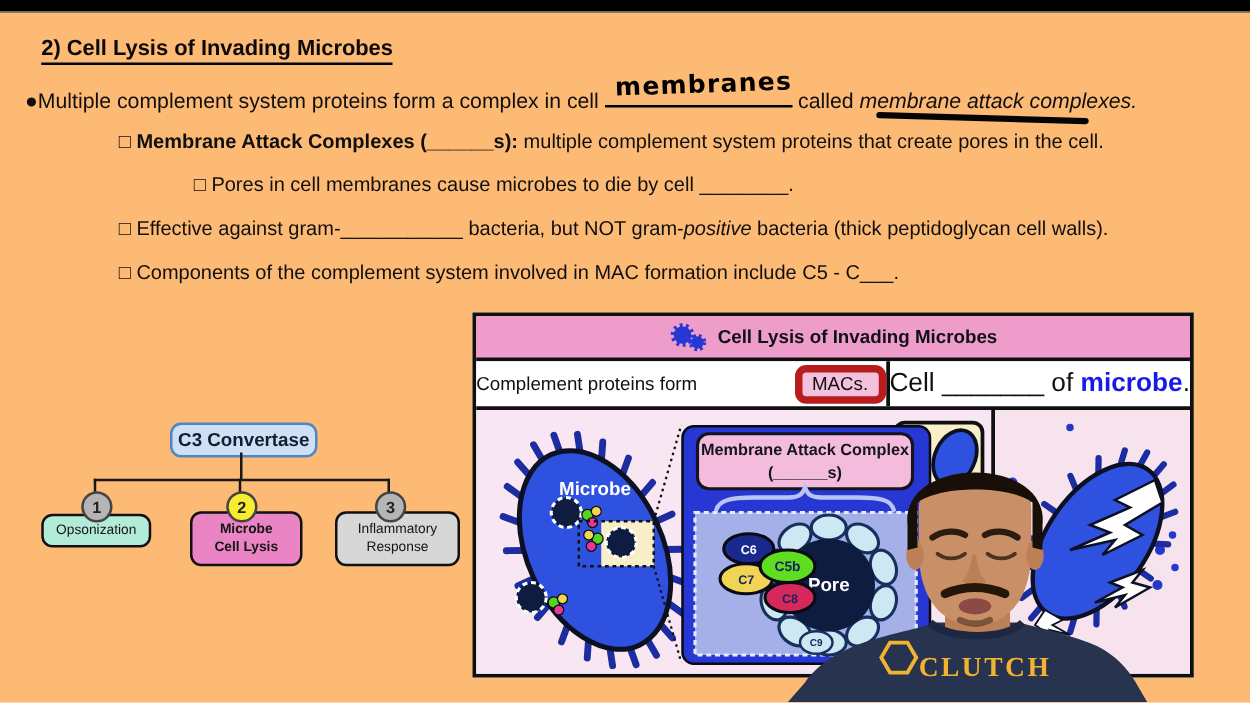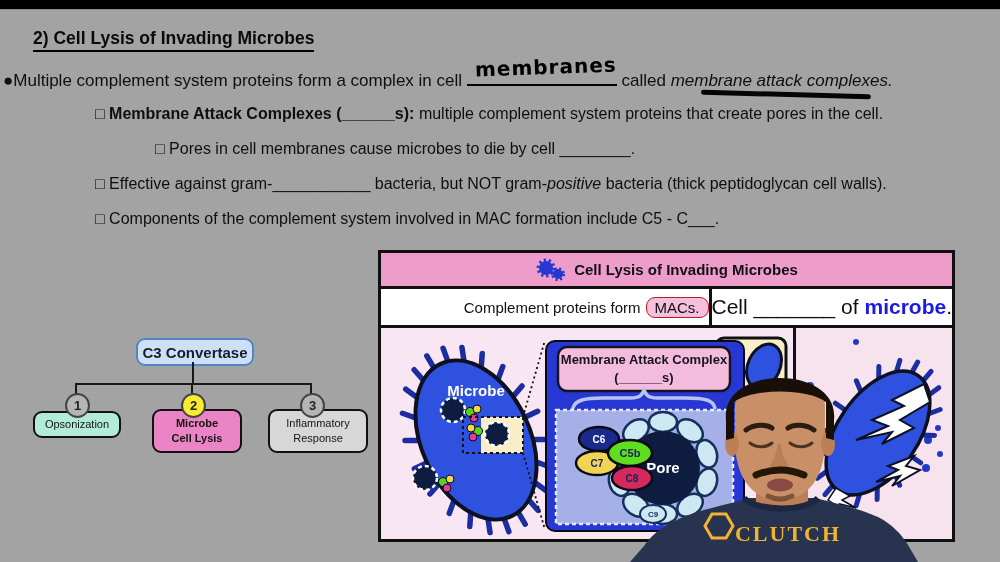--- a/index.html
+++ b/index.html
@@ -1,24 +1,24 @@
 <!DOCTYPE html>
 <html><head>
 <meta charset="utf-8">
 <style>
   html,body{margin:0;padding:0;}
   body{font-family:"Liberation Sans",sans-serif;background:#fff;}
-  .stage{position:relative;width:1000px;height:562px;background:#a3a3a3;overflow:hidden;}
+  .stage{position:relative;width:1000px;height:562px;background:#fdba74;overflow:hidden;}
   .bar-top{position:absolute;left:0;top:0;width:1000px;height:9px;background:#000;border-bottom:1px solid #8f8f8f;}
   .t{white-space:pre;}
   .em{font-style:italic;}
   .b{font-weight:bold;}
   .title{position:absolute;left:33px;top:28px;font-weight:bold;font-size:17.5px;color:#0a0a0a;border-bottom:2.5px solid #000;padding-bottom:1px;white-space:nowrap;}
   .line{position:absolute;white-space:nowrap;font-size:16px;color:#0f0f0f;line-height:20px;}
-  .b1{left:3px;top:67px;font-size:17px;}
+  .b1{left:20px;top:67px;font-size:17px;}
   .s1{left:95px;top:104px;}
   .s2{left:155px;top:139px;}
   .s3{left:95px;top:174px;}
   .s4{left:95px;top:209px;}
   .blank1{display:inline-block;width:150px;height:17px;border-bottom:2.5px solid #000;position:relative;vertical-align:baseline;}
   .hand{position:absolute;left:8px;top:-10px;font-family:"DejaVu Sans",sans-serif;font-weight:bold;font-size:20px;letter-spacing:1px;transform:rotate(-2deg);white-space:nowrap;color:#000;}
   .swoosh{position:absolute;left:701px;top:92px;width:170px;height:4.5px;background:#050505;border-radius:3px;transform:rotate(1.6deg);}
 
   
   .tree{position:absolute;left:20px;top:335px;width:370px;height:125px;}
@@ -31,23 +31,23 @@
   .nbox{position:absolute;border:2.5px solid #111;border-radius:9px;font-size:11px;line-height:15px;color:#141414;display:flex;flex-direction:column;align-items:center;justify-content:center;text-align:center;z-index:1;}
   .n1{left:13px;top:76px;width:84px;height:23px;background:#b2ebd8;}
   .n2{left:132px;top:74px;width:86px;height:40px;background:#eb84c4;font-weight:bold;}
   .n3{left:248px;top:74px;width:96px;height:40px;background:#d7d7d7;}
 
   
   .fig{position:absolute;left:378px;top:250px;width:577px;height:292px;border:3px solid #101010;box-sizing:border-box;background:#f8e7f2;}
   .fig-head{height:33px;background:#ee9cc9;border-bottom:3px solid #101010;display:flex;align-items:center;justify-content:center;gap:7px;}
   .fig-title{font-weight:bold;font-size:15px;color:#101018;}
   .fig-cap{height:36px;background:#ffffff;border-bottom:3px solid #101010;display:flex;}
-  .cap-l{width:412px;border-right:3px solid #101010;display:flex;align-items:center;justify-content:flex-end;font-size:15px;color:#101010;box-sizing:border-box;}
+  .cap-l{width:412px;border-right:3px solid #101010;display:flex;align-items:center;justify-content:space-between;font-size:15px;color:#101010;box-sizing:border-box;}
   .cap-r{flex:1;display:flex;align-items:center;justify-content:center;font-size:21px;color:#101010;}
-  .macs{background:#f3c0de;border:1px solid #b91c1c;border-radius:9px;padding:1px 8px;margin-left:5px;font-size:15px;}
+  .macs{background:#f3c0de;border:6px solid #b91c1c;border-radius:9px;padding:1px 8px;margin-left:5px;font-size:15px;}
   .bblue{font-weight:bold;color:#1a1ae6;}
   .fig-body{position:relative;height:211px;}
   .pane-l{position:absolute;left:0;top:0;width:412px;height:211px;border-right:3px solid #101010;background:#f8e7f2;box-sizing:content-box;}
   .pane-r{position:absolute;left:415px;top:0;right:0;height:211px;background:#f6e3ee;}
   .panel{position:absolute;left:164px;top:12px;width:200px;height:192px;background:#2737d3;border:2.5px solid #0a0a14;border-radius:10px;box-sizing:border-box;overflow:hidden;}
   .person{position:absolute;left:628px;top:348px;z-index:6;}
 </style>
 </head>
 <body>
 

